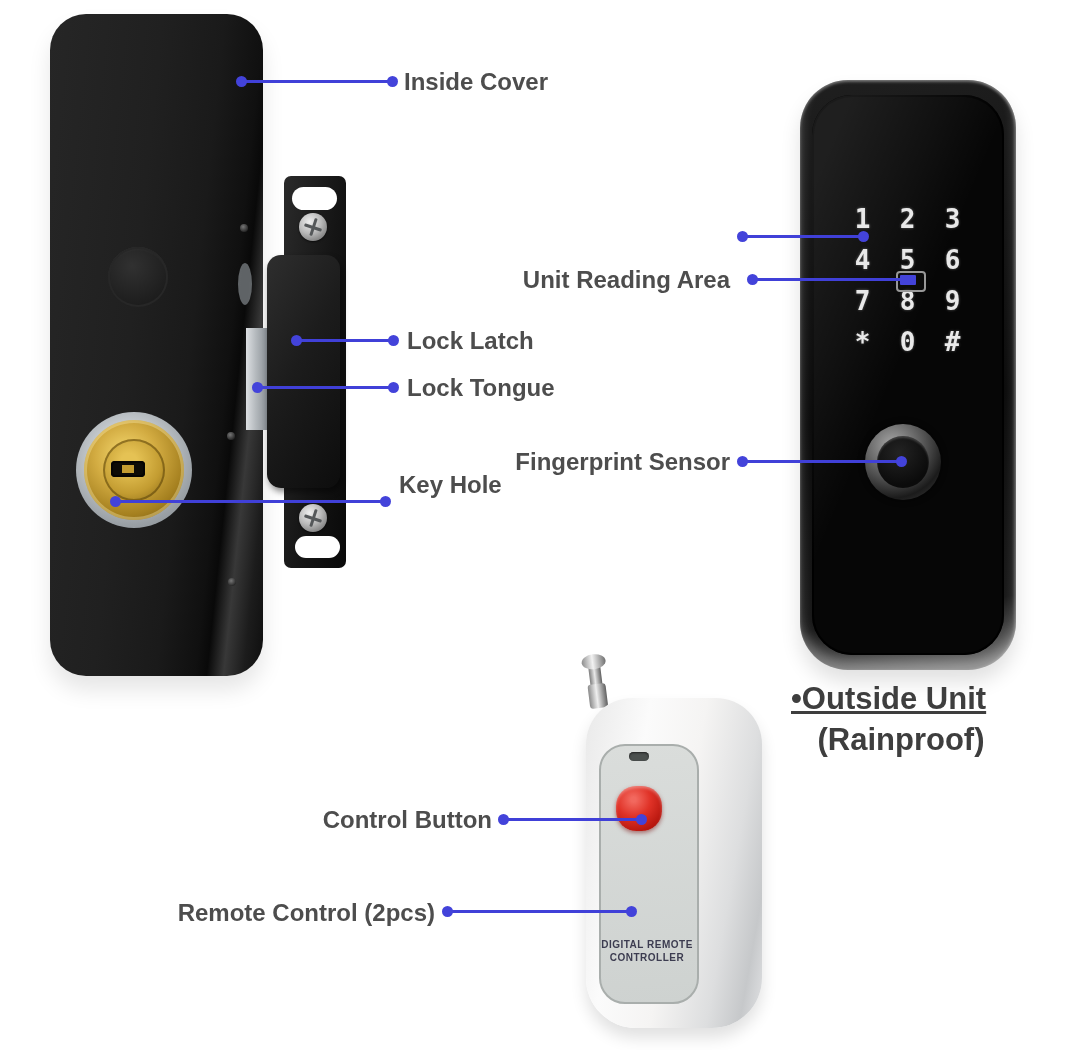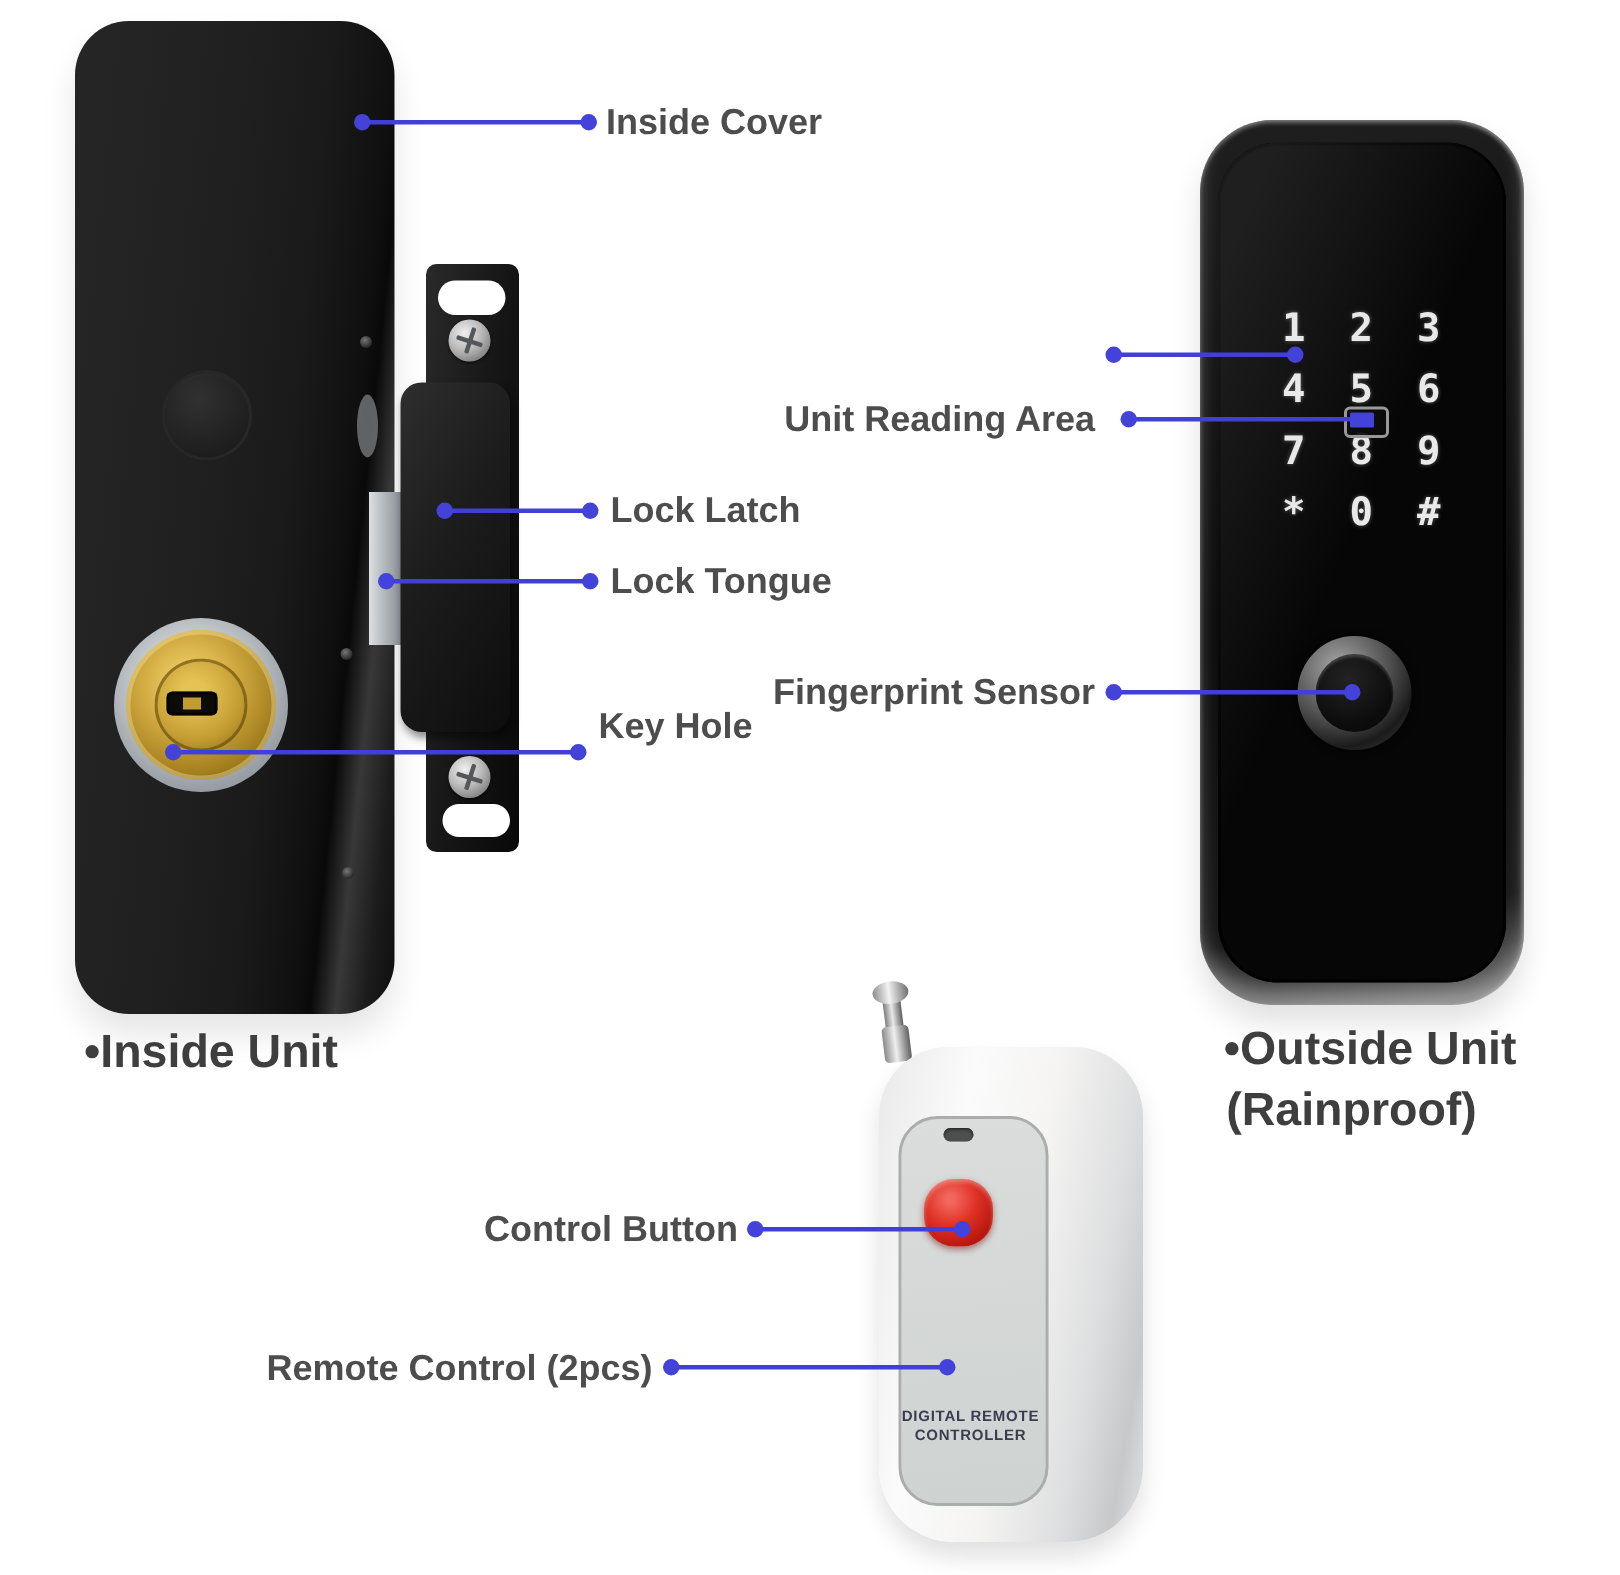--- a/index.html
+++ b/index.html
@@ -240,17 +240,16 @@
 
   <div class="plabel" style="left:404px;top:68px;">Inside Cover</div>
   <div class="plabel r" style="left:430px;top:266px;width:300px;">Unit Reading Area</div>
   <div class="plabel r" style="left:430px;top:448px;width:300px;text-align:right;">Fingerprint Sensor</div>
   <div class="plabel" style="left:407px;top:327px;">Lock Latch</div>
   <div class="plabel" style="left:407px;top:374px;text-align:center;">Lock Tongue</div>
   <div class="plabel" style="left:399px;top:471px;">Key Hole</div>
   <div class="plabel r" style="left:240px;top:806px;width:252px;">Control Button</div>
   <div class="plabel r" style="left:150px;top:899px;width:285px;">Remote Control (2pcs)</div>
 
-  <div class="unitlabel" style="left:56px;top:683px;">•Inside Unit</div>
-  <div class="unitlabel" style="left:791px;top:681px;width:220px;text-align:right;">•Outside Unit</div>
+  <div class="unitlabel" style="left:791px;top:681px;width:220px;text-align:left;text-decoration:underline;">•Outside Unit</div>
   <div class="unitlabel" style="left:791px;top:722px;width:220px;text-align:center;">(Rainproof)</div>
 
 </div>
 
 </body></html>

